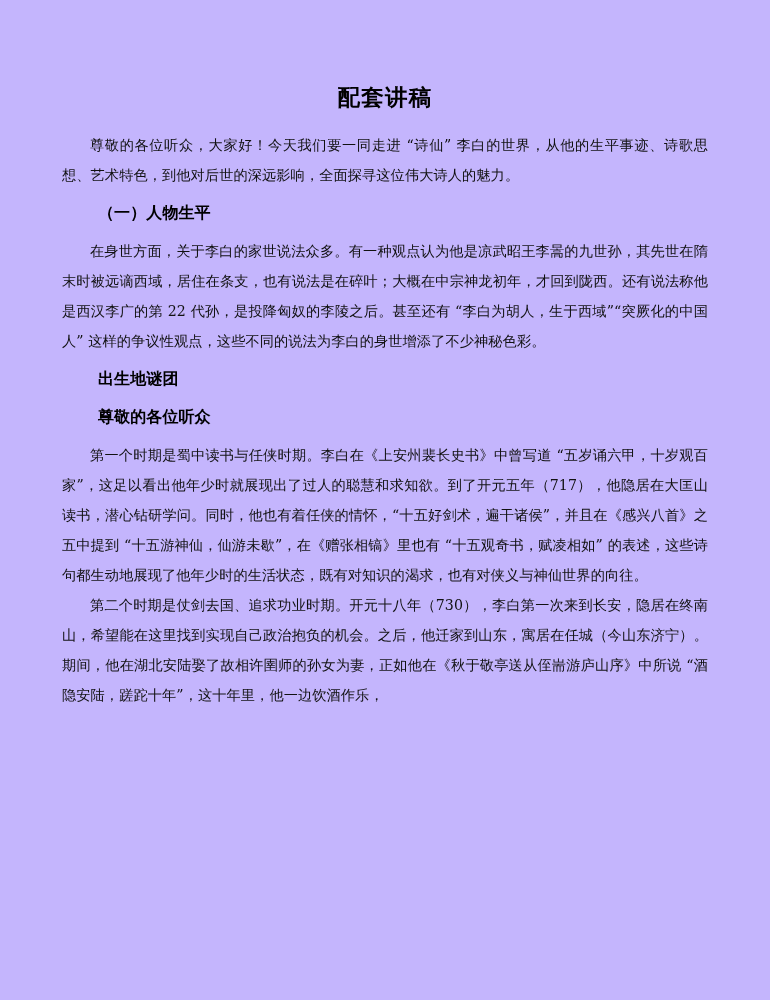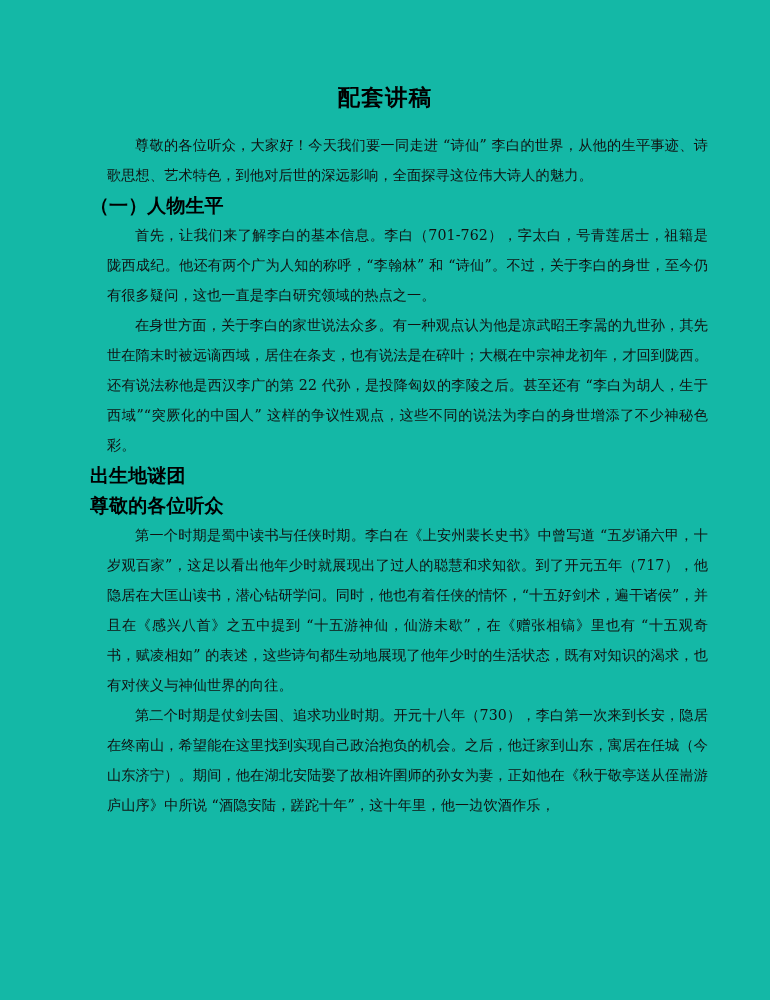--- a/index.html
+++ b/index.html
@@ -11,70 +11,68 @@
     width: 770px;
     height: 1000px;
     overflow: hidden;
     font-family: "DejaVu Serif", "Liberation Serif", serif;
     color: #000000;
   }
   .page {
     position: relative;
     width: 770px;
     height: 1000px;
-    background: #14b8a6;
+    background: #c4b5fd;
     box-sizing: border-box;
     padding: 82px 62px 0 62px;
   }
   .doc-title {
     font-size: 22.5px;
     font-weight: bold;
     text-align: center;
     letter-spacing: 1.2px;
     margin: 0 0 16px 0;
     line-height: 1.4;
     color: #000;
   }
   .heading {
-    font-size: 19px;
+    font-size: 16px;
     font-weight: bold;
     line-height: 30px;
-    margin: 0;
+    margin: 8px;
     text-indent: 28px;
     letter-spacing: 0.1px;
     color: #000;
   }
   .para {
     font-size: 14.2px;
     line-height: 30px;
     margin: 0;
     text-align: justify;
     text-justify: inter-ideograph;
     letter-spacing: 0.1px;
     color: #111;
   }
   .para.indent {
     text-indent: 28px;
-    margin-left: 45px;
   }
   .para.noindent {
     text-indent: 0;
   }
 </style>
 </head>
 <body>
 
 <div class="page">
   <h1 class="doc-title">配套讲稿</h1>
 
   <p class="para indent">尊敬的各位听众，大家好！今天我们要一同走进 “诗仙” 李白的世界，从他的生平事迹、诗歌思想、艺术特色，到他对后世的深远影响，全面探寻这位伟大诗人的魅力。</p>
 
   <p class="heading">（一）人物生平</p>
 
-  <p class="para indent">首先，让我们来了解李白的基本信息。李白（701-762），字太白，号青莲居士，祖籍是陇西成纪。他还有两个广为人知的称呼，“李翰林” 和 “诗仙”。不过，关于李白的身世，至今仍有很多疑问，这也一直是李白研究领域的热点之一。</p>
 
 
   <p class="para indent">在身世方面，关于李白的家世说法众多。有一种观点认为他是凉武昭王李暠的九世孙，其先世在隋末时被远谪西域，居住在条支，也有说法是在碎叶；大概在中宗神龙初年，才回到陇西。还有说法称他是西汉李广的第 22 代孙，是投降匈奴的李陵之后。甚至还有 “李白为胡人，生于西域”“突厥化的中国人” 这样的争议性观点，这些不同的说法为李白的身世增添了不少神秘色彩。</p>
 
   <p class="heading">出生地谜团</p>
 
 
   <p class="heading">尊敬的各位听众</p>
 
 

